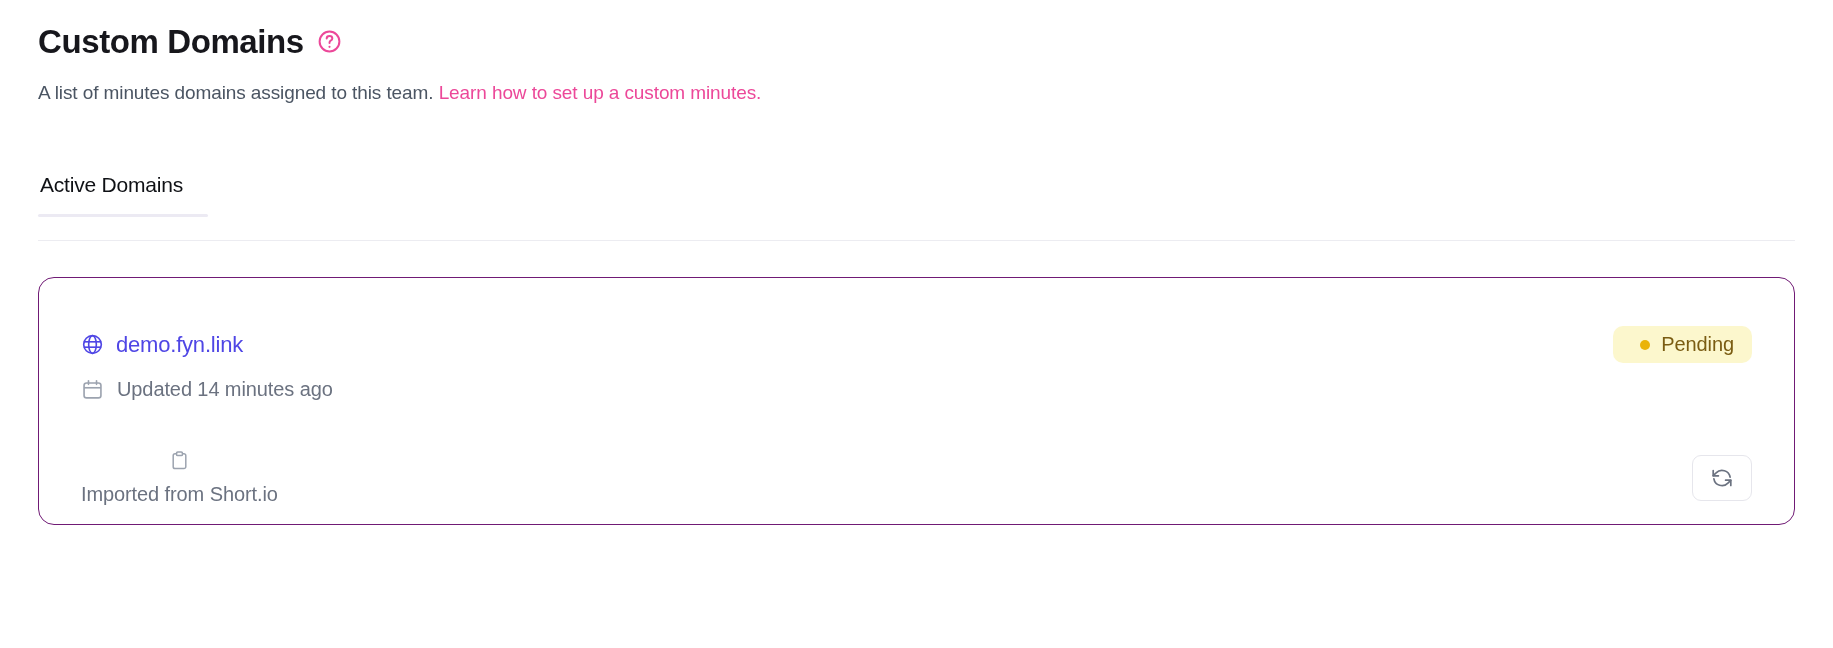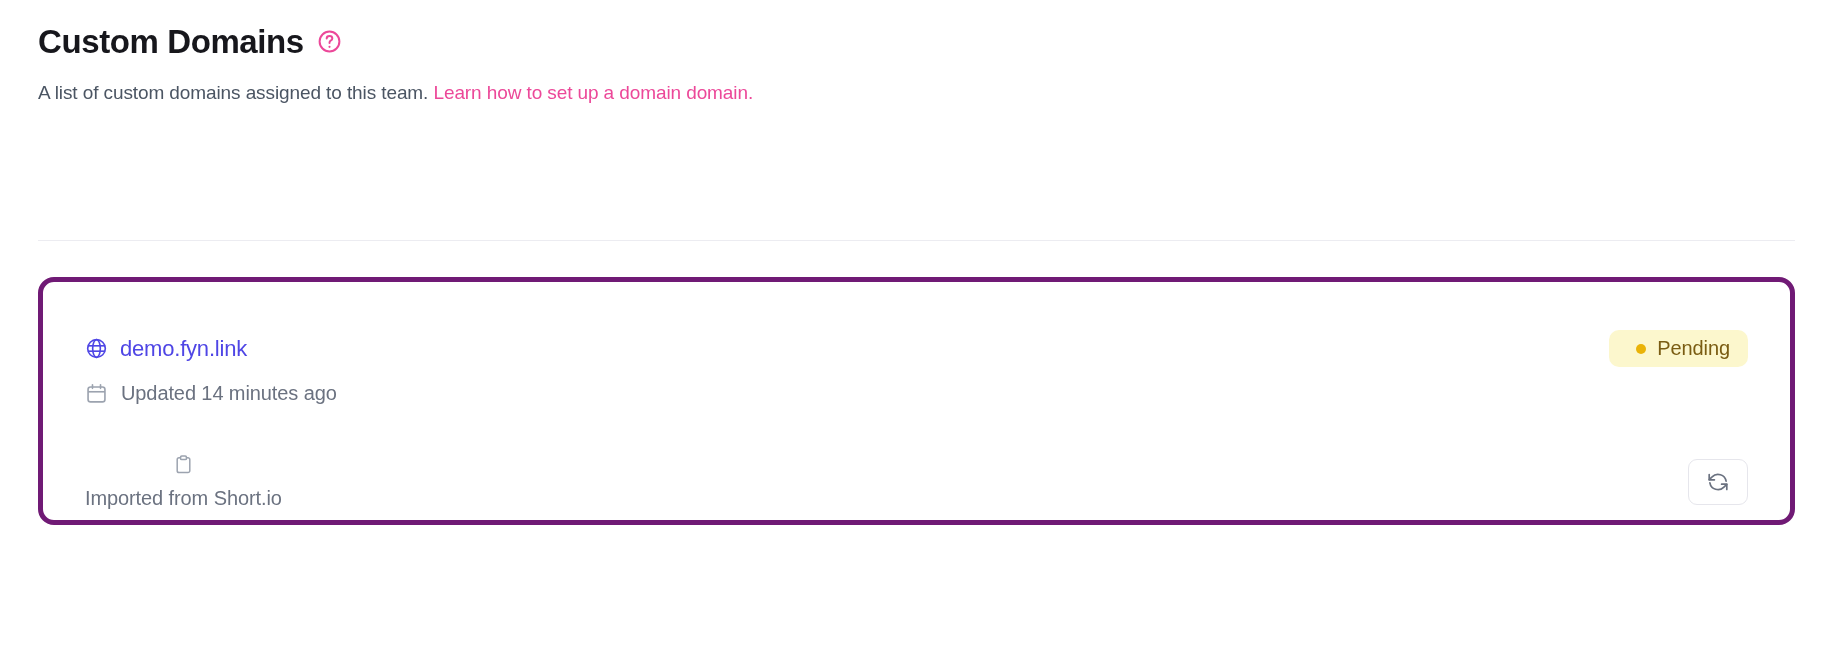--- a/index.html
+++ b/index.html
@@ -93,21 +93,21 @@
   }
 
   
   .domain-card {
     position: absolute;
     left: 38px;
     top: 277px;
     width: 1757px;
     height: 248px;
     background: #ffffff;
-    border: 5px solid #701a75;
+    border: 1px solid #701a75;
     border-radius: 16px;
   }
 
   .card-top {
     position: absolute;
     left: 42px;
     top: 48px;
     right: 42px;
     display: flex;
     align-items: center;
@@ -214,26 +214,30 @@
       <span class="page-title">Custom Domains</span>
       <span class="help-icon">
         <svg viewBox="0 0 24 24" width="25" height="25" fill="none" stroke="#ec4899" stroke-width="1.9">
           <circle cx="12" cy="12" r="9.5"></circle>
           <path d="M9.3 9.1c0-1.4 1.2-2.4 2.7-2.4s2.7 1 2.7 2.3c0 1.1-.7 1.7-1.6 2.2-.8.5-1.1 1-1.1 1.9v.4" stroke-linecap="round"></path>
           <circle cx="12" cy="17.1" r="1.05" fill="#ec4899" stroke="none"></circle>
         </svg>
       </span>
     </div>
     <div class="desc-row">
-      <span>A list of custom domains assigned to this team.</span>
-      <a href="#" class="desc-link">Learn how to set up a domain domain.</a>
+      <span>A list of minutes domains assigned to this team.</span>
+      <a href="#" class="desc-link">Learn how to set up a custom minutes.</a>
     </div>
   </div>
 
   <div class="tabs">
+    <div class="tab tab-active-domains">
+      <span>Active Domains</span>
+      <span class="tab-underline"></span>
+    </div>
   </div>
   <div class="tabs-rule"></div>
 
   <div class="domain-card">
 
     <div class="card-top">
       <div class="domain-name-row">
         <span class="globe-icon">
           <svg viewBox="0 0 24 24" width="23" height="23" fill="none" stroke="#4f46e5" stroke-width="1.7">
             <circle cx="12" cy="12" r="9.2"></circle>

